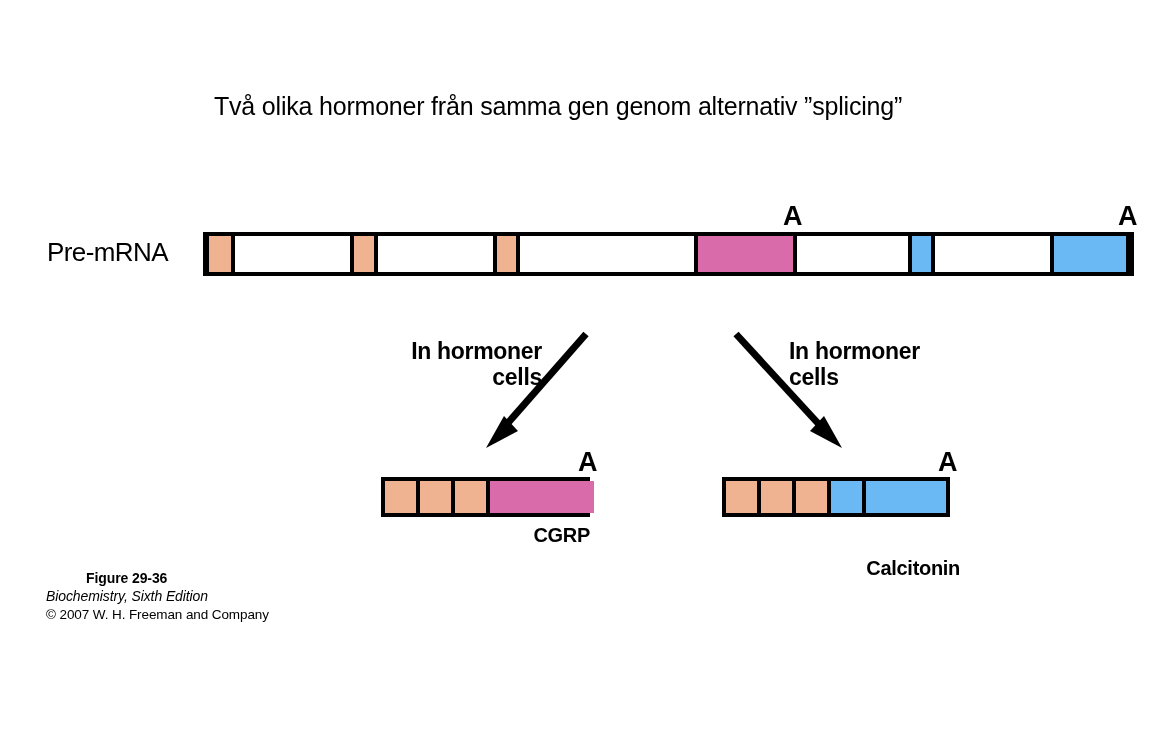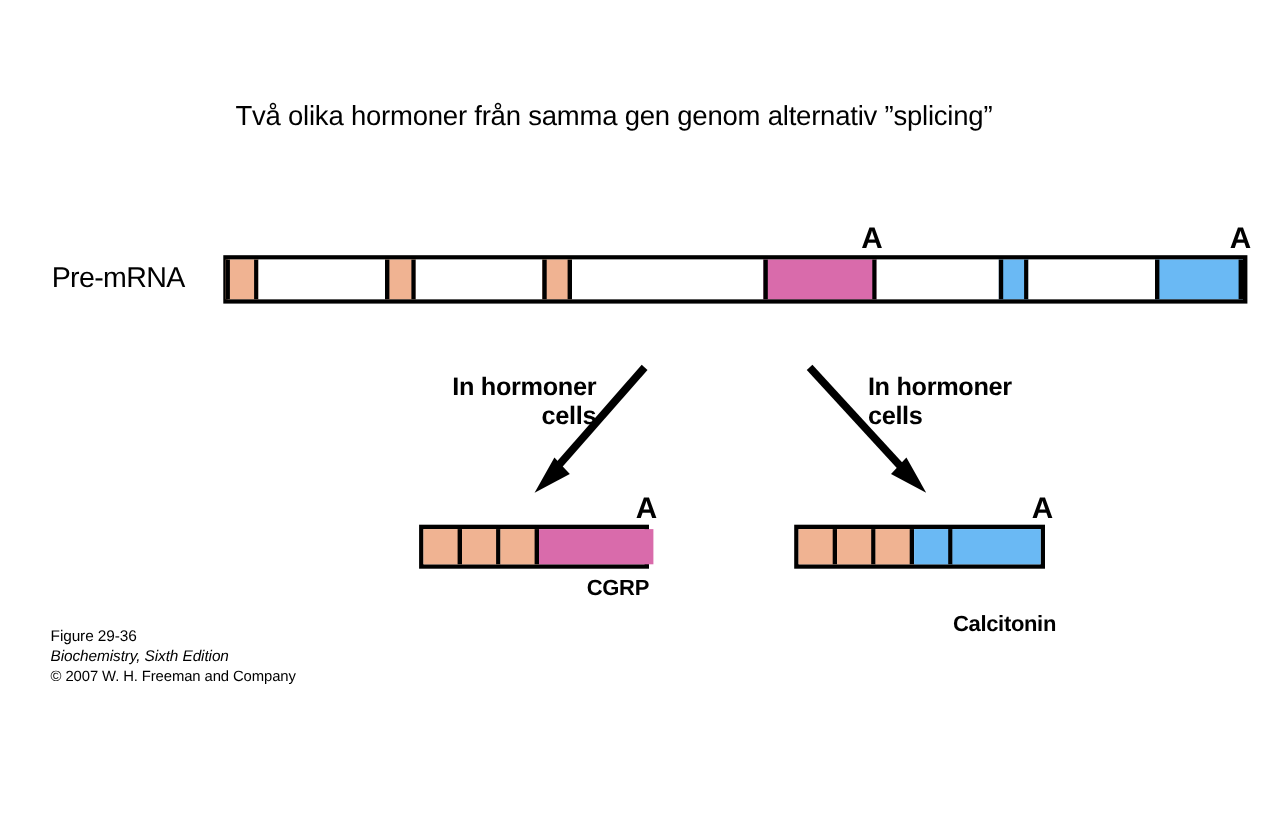--- a/index.html
+++ b/index.html
@@ -106,22 +106,23 @@
 
   
   .footer {
     position: absolute;
     left: 46px;
     top: 569px;
     line-height: 1.32;
   }
   .footer .fig-num {
     font-size: 14px;
-    font-weight: normal;
+    font-weight: bold;
     letter-spacing: -0.1px;
+    margin-left: 40px;
   }
   .footer .fig-book {
     font-size: 14px;
     font-weight: normal;
     font-style: italic;
     letter-spacing: -0.1px;
   }
   .footer .fig-copy {
     font-size: 13.5px;
     font-weight: 400;

